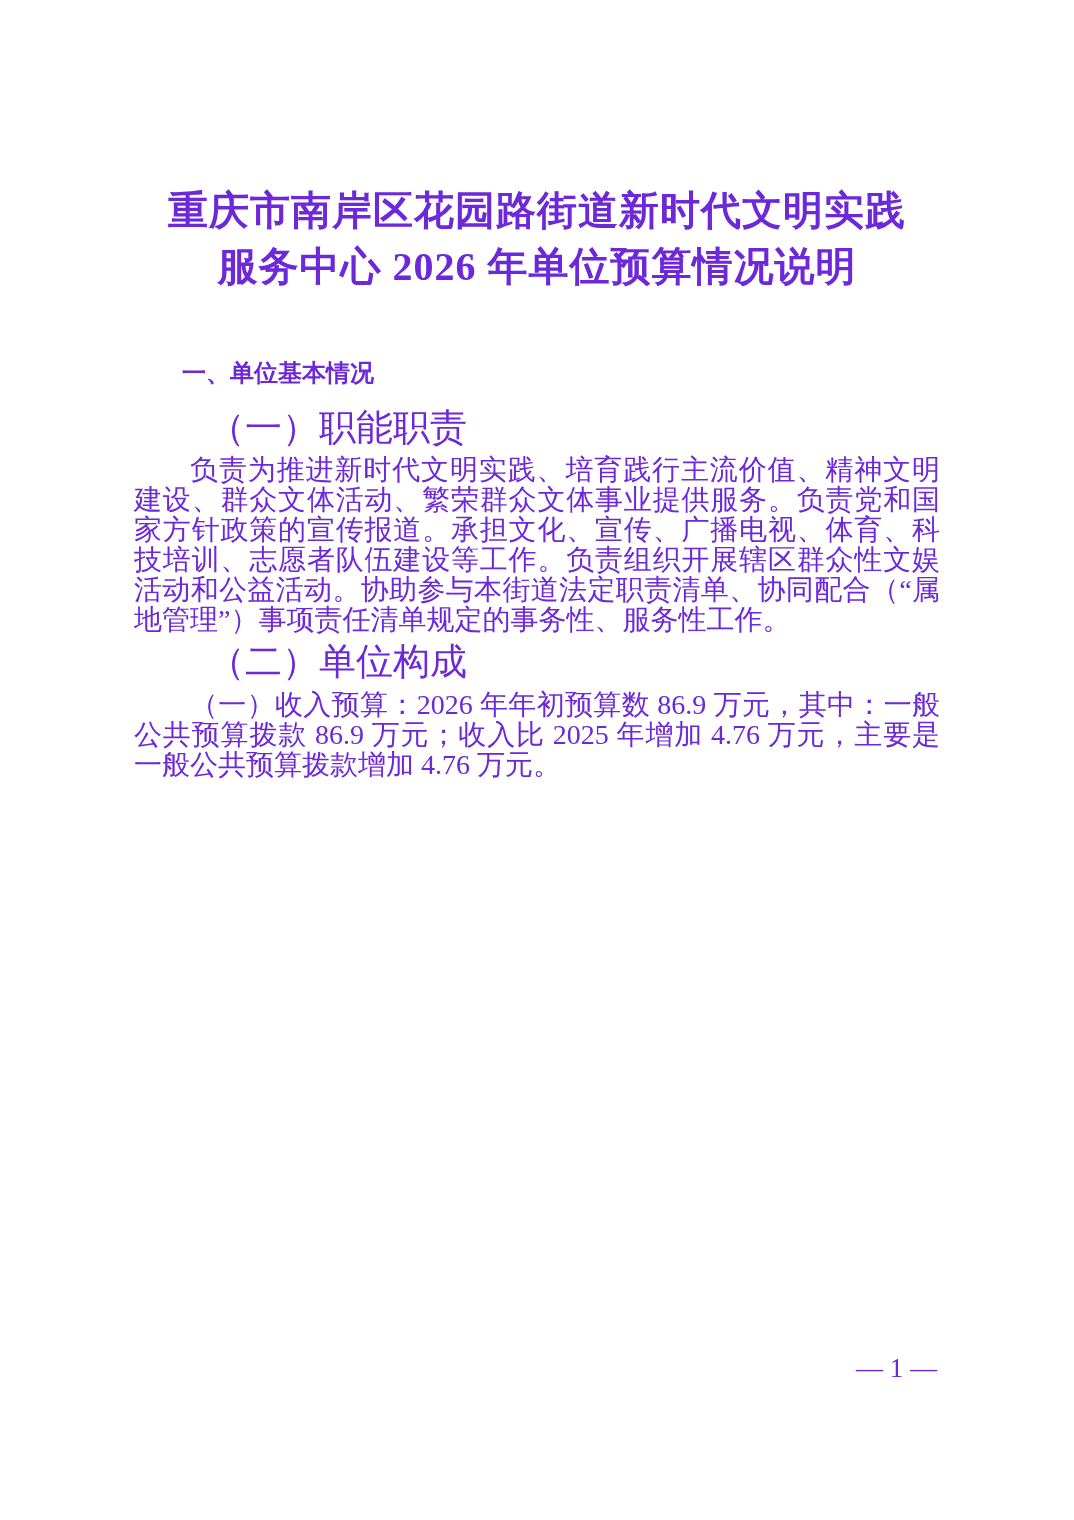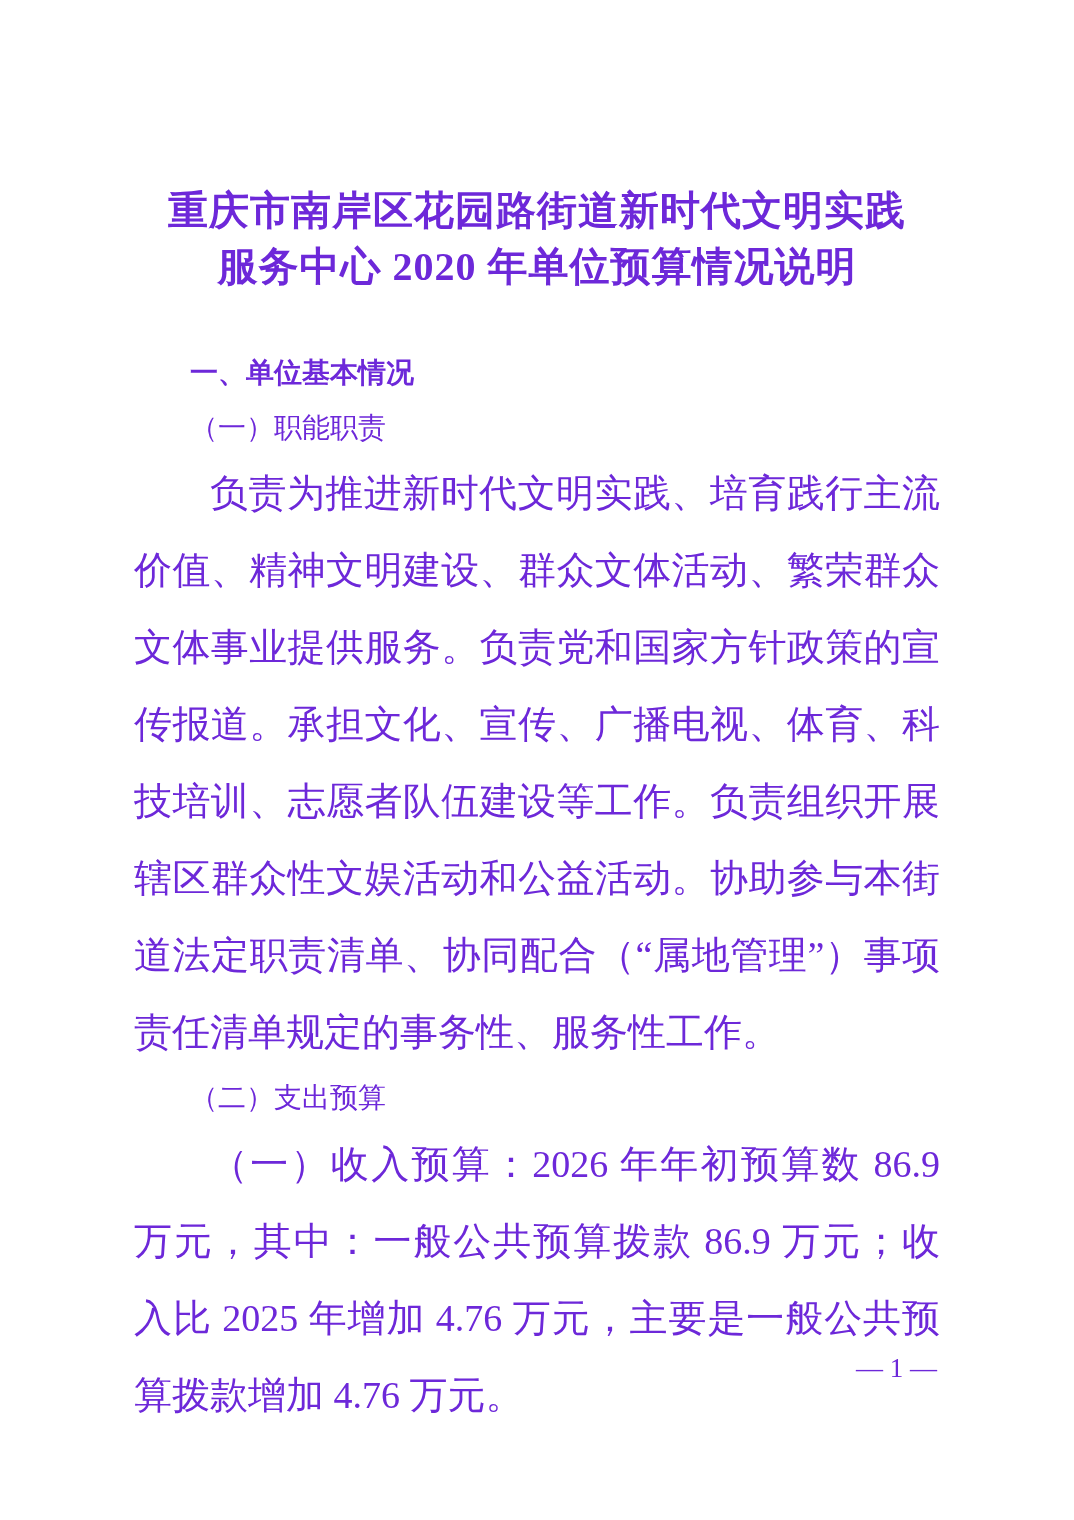--- a/index.html
+++ b/index.html
@@ -31,67 +31,67 @@
   .doc-title .title-line { display: block; }
   .body-text {
     margin-top: 51px;
     font-size: 28px;
     line-height: 54.6px;
     text-align: justify;
   }
   .sec-heading {
     font-family: "Liberation Sans", "DejaVu Sans", sans-serif;
     font-weight: bold;
-    font-size: 28px;
+    font-size: 24px;
     line-height: 54.6px;
     text-indent: 2em;
     text-align: left;
   }
   .sub-heading {
     font-family: "Liberation Serif", "DejaVu Serif", serif;
     font-weight: normal;
-    font-size: 28px;
+    font-size: 37px;
     line-height: 54.6px;
     text-indent: 2em;
     text-align: left;
   }
   .para {
-    font-size: 38px;
-    line-height: 77px;
+    font-size: 28px;
+    line-height: 30px;
     text-indent: 2em;
     text-align: justify;
   }
   .page-footer {
     position: absolute;
     top: 1348px;
     right: 137px;
     font-size: 27px;
     line-height: 40px;
     font-family: "Liberation Serif", "DejaVu Serif", serif;
   }
 </style>
 </head>
 <body>
 
 <div class="page">
   <div class="content">
 
     <h1 class="doc-title">
       <span class="title-line">重庆市南岸区花园路街道新时代文明实践</span>
-      <span class="title-line">服务中心 2020 年单位预算情况说明</span>
+      <span class="title-line">服务中心 2026 年单位预算情况说明</span>
     </h1>
 
     <div class="body-text">
       <h2 class="sec-heading">一、单位基本情况</h2>
 
       <h3 class="sub-heading">（一）职能职责</h3>
 
       <p class="para">负责为推进新时代文明实践、培育践行主流价值、精神文明建设、群众文体活动、繁荣群众文体事业提供服务。负责党和国家方针政策的宣传报道。承担文化、宣传、广播电视、体育、科技培训、志愿者队伍建设等工作。负责组织开展辖区群众性文娱活动和公益活动。协助参与本街道法定职责清单、协同配合（“属地管理”）事项责任清单规定的事务性、服务性工作。</p>
 
-      <h3 class="sub-heading">（二）支出预算</h3>
+      <h3 class="sub-heading">（二）单位构成</h3>
 
 
 
       <p class="para">（一）收入预算：2026 年年初预算数 86.9 万元，其中：一般公共预算拨款 86.9 万元；收入比 2025 年增加 4.76 万元，主要是一般公共预算拨款增加 4.76 万元。</p>
 
     </div>
 
   </div>
 
   <div class="page-footer">

